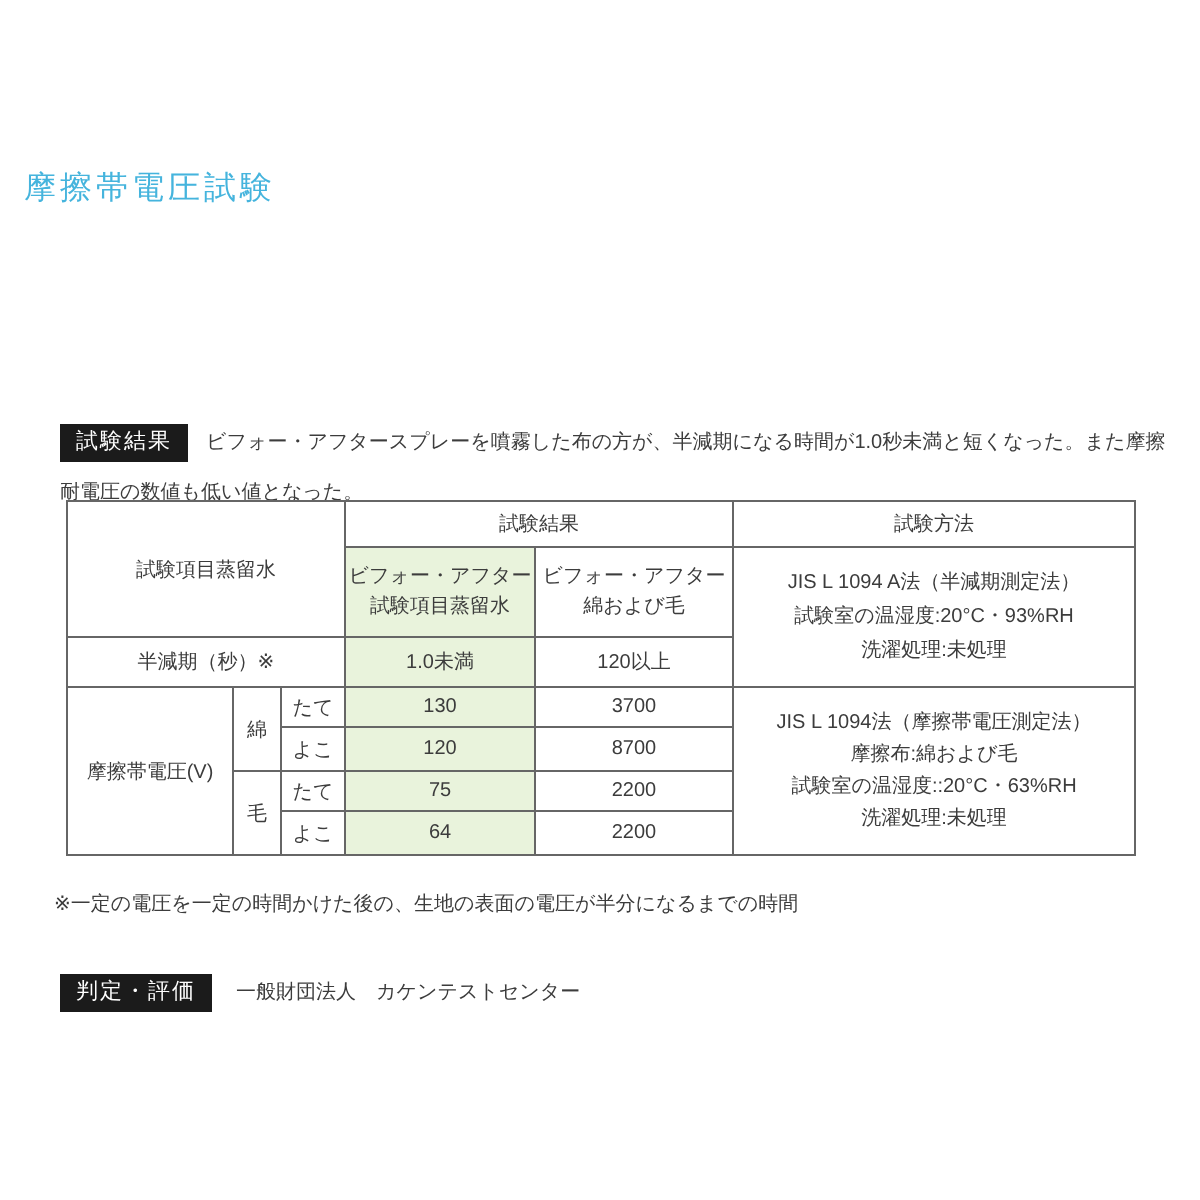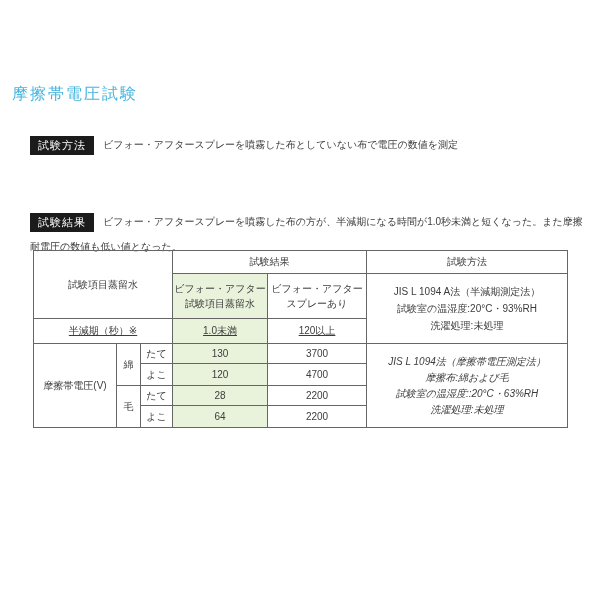--- a/index.html
+++ b/index.html
@@ -28,35 +28,32 @@
     border-collapse:collapse;table-layout:fixed;
     font-size:10px;color:#3c3c3c;
   }
   table.test td{
     border:1px solid #666666;text-align:center;vertical-align:middle;
     padding:0;overflow:hidden;
   }
   td.green{background:#e9f3dc;}
   td.sub{text-align:left;padding-left:5px;line-height:15px;}
   td.method-cell{text-align:left;padding-left:8px;line-height:17px;}
-  td.method-cell.m2{line-height:16px;font-style:italic;}
+  td.method-cell.m2{line-height:16px;}
   td.nb{border-bottom-style:hidden;}
-  tr.r1{height:23px;} tr.r2{height:45px;} tr.r3{height:25px;text-decoration:underline;}
+  tr.r1{height:23px;} tr.r2{height:45px;} tr.r3{height:25px;}
   tr.r4{height:20px;} tr.r5{height:22px;} tr.r6{height:20px;} tr.r7{height:22px;}
 </style>
 </head>
 <body>
 
 <div class="canvas">
 
   <h1 class="page-title">摩擦帯電圧試験</h1>
 
-  <div class="sec" id="sec-method">
-    <span class="tag">試験方法</span><span>ビフォー・アフタースプレーを噴霧した布としていない布で電圧の数値を測定</span>
-  </div>
 
   <div class="sec" id="sec-result">
     <span class="tag">試験結果</span><span>ビフォー・アフタースプレーを噴霧した布の方が、半減期になる時間が1.0秒未満と短くなった。また摩擦耐電圧の数値も低い値となった。</span>
   </div>
 
   <table class="test">
     <colgroup>
       <col style="width:83px">
         <col style="width:24px">
         <col style="width:32px">
@@ -70,21 +67,21 @@
       <td colspan="2">試験結果</td>
       <td>試験方法</td>
     </tr>
     <tr class="r2">
       <td class="green sub">
         <div>ビフォー・アフター</div>
         <div>試験項目蒸留水</div>
       </td>
       <td class="sub">
         <div>ビフォー・アフター</div>
-        <div>スプレーあり</div>
+        <div>綿および毛</div>
       </td>
       <td rowspan="2" class="method-cell">
         <div>JIS L 1094 A法（半減期測定法）</div>
         <div>試験室の温湿度:20°C・93%RH</div>
         <div>洗濯処理:未処理</div>
       </td>
     </tr>
     <tr class="r3">
       <td colspan="3">半減期（秒）※</td>
       <td class="green">1.0未満</td>
@@ -99,31 +96,35 @@
       <td rowspan="4" class="method-cell m2">
         <div>JIS L 1094法（摩擦帯電圧測定法）</div>
         <div>摩擦布:綿および毛</div>
         <div>試験室の温湿度::20°C・63%RH</div>
         <div>洗濯処理:未処理</div>
       </td>
     </tr>
     <tr class="r5">
       <td>よこ</td>
       <td class="green">120</td>
-      <td>4700</td>
+      <td>8700</td>
     </tr>
     <tr class="r6">
       <td rowspan="2">毛</td>
       <td class="nb">たて</td>
-      <td class="green nb">28</td>
+      <td class="green nb">75</td>
       <td class="nb">2200</td>
     </tr>
     <tr class="r7">
       <td>よこ</td>
       <td class="green">64</td>
       <td>2200</td>
     </tr>
   </tbody>
     </table>
 
+  <div class="footnote">※一定の電圧を一定の時間かけた後の、生地の表面の電圧が半分になるまでの時間</div>
 
+  <div class="sec" id="sec-judge">
+    <span class="tag">判定・評価</span><span>一般財団法人　カケンテストセンター</span>
+  </div>
 
 </div>
 
 </body></html>

